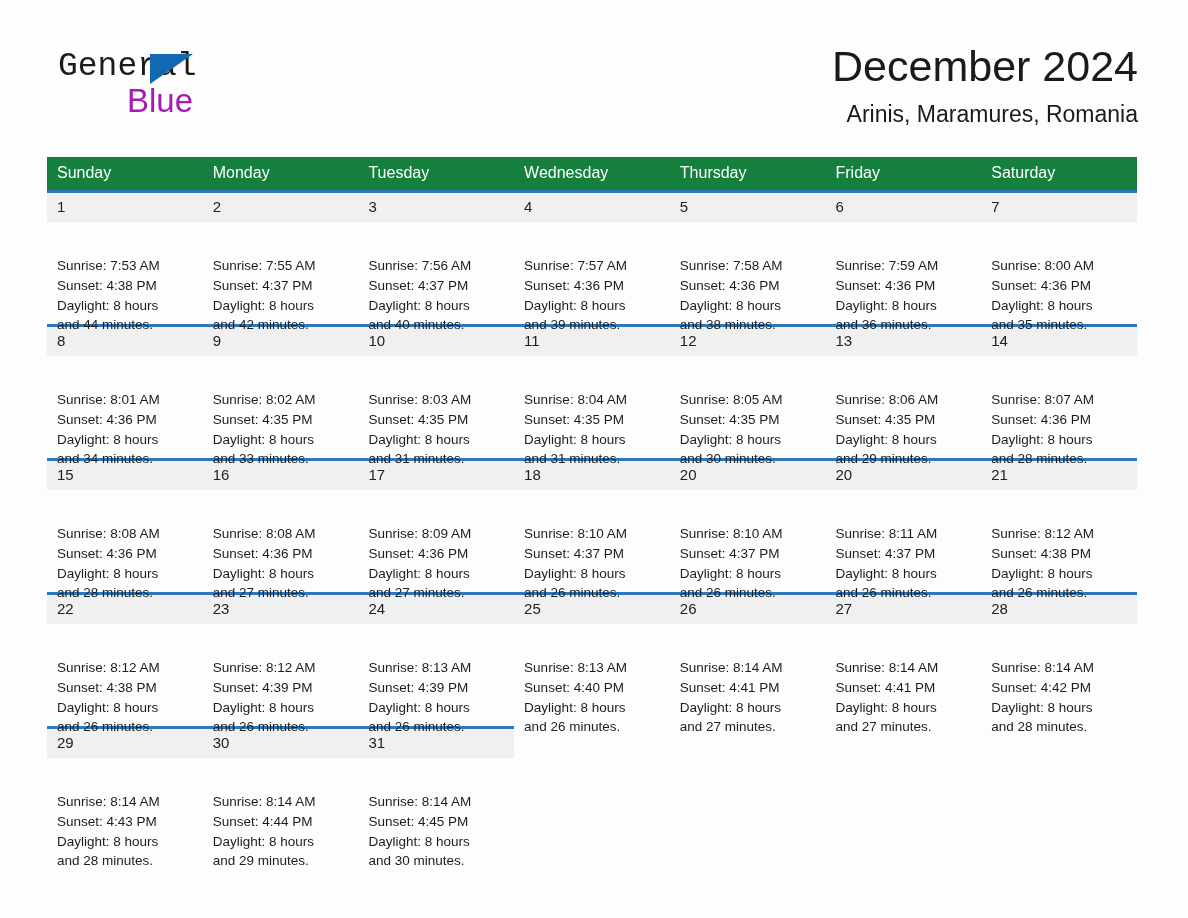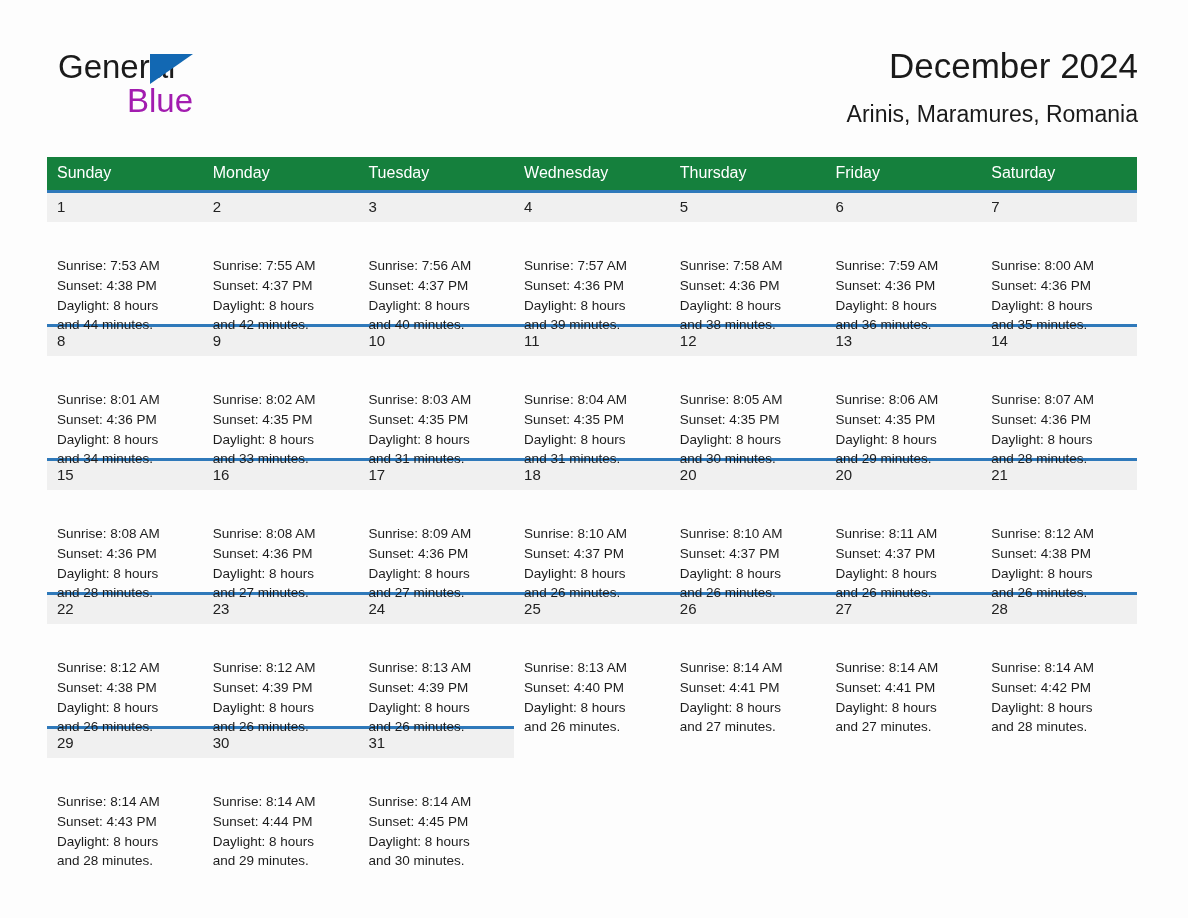--- a/index.html
+++ b/index.html
@@ -37,21 +37,21 @@
     height: 86px;
   }
   .brand-general {
     position: absolute;
     left: 11px;
     top: 0px;
     font-size: 33px;
     line-height: 38px;
     color: #1b1b1b;
     letter-spacing: 0px;
-    font-family: Liberation Sans, sans-serif;
+    font-family: Liberation Mono, monospace;
     font-weight: 400;
   }
   .brand-triangle {
     position: absolute;
     left: 103px;
     top: 6px;
     width: 0;
     height: 0;
     border-left: 43px solid #1268b3;
     border-bottom: 30px solid transparent;
@@ -67,21 +67,21 @@
     font-weight: 400;
   }
 
   .title-block {
     position: absolute;
     right: 0;
     top: 0;
     text-align: right;
   }
   .month-title {
-    font-size: 35px;
+    font-size: 43px;
     line-height: 52px;
     font-weight: 400;
     color: #1a1a1a;
     white-space: nowrap;
   }
   .location-title {
     margin-top: 8px;
     font-size: 23px;
     line-height: 28px;
     font-weight: 400;

